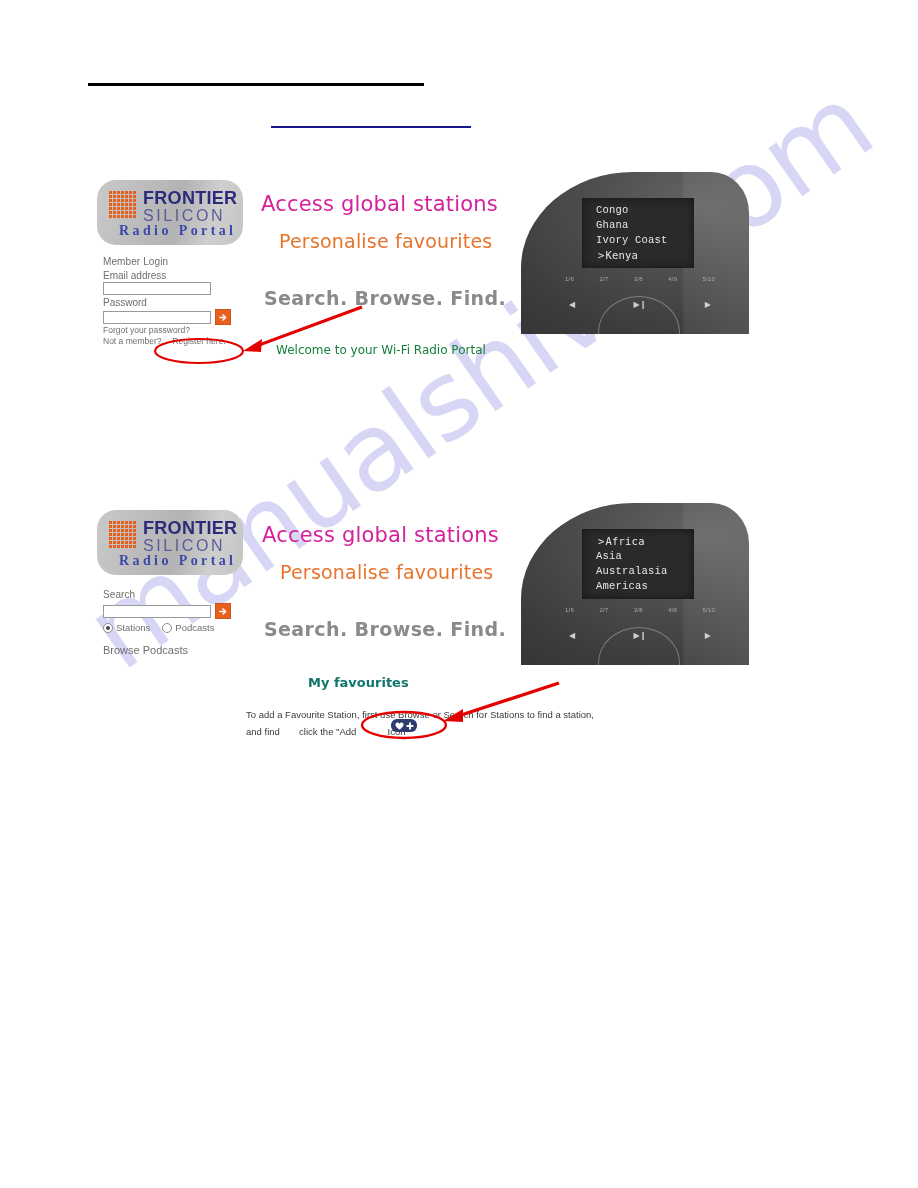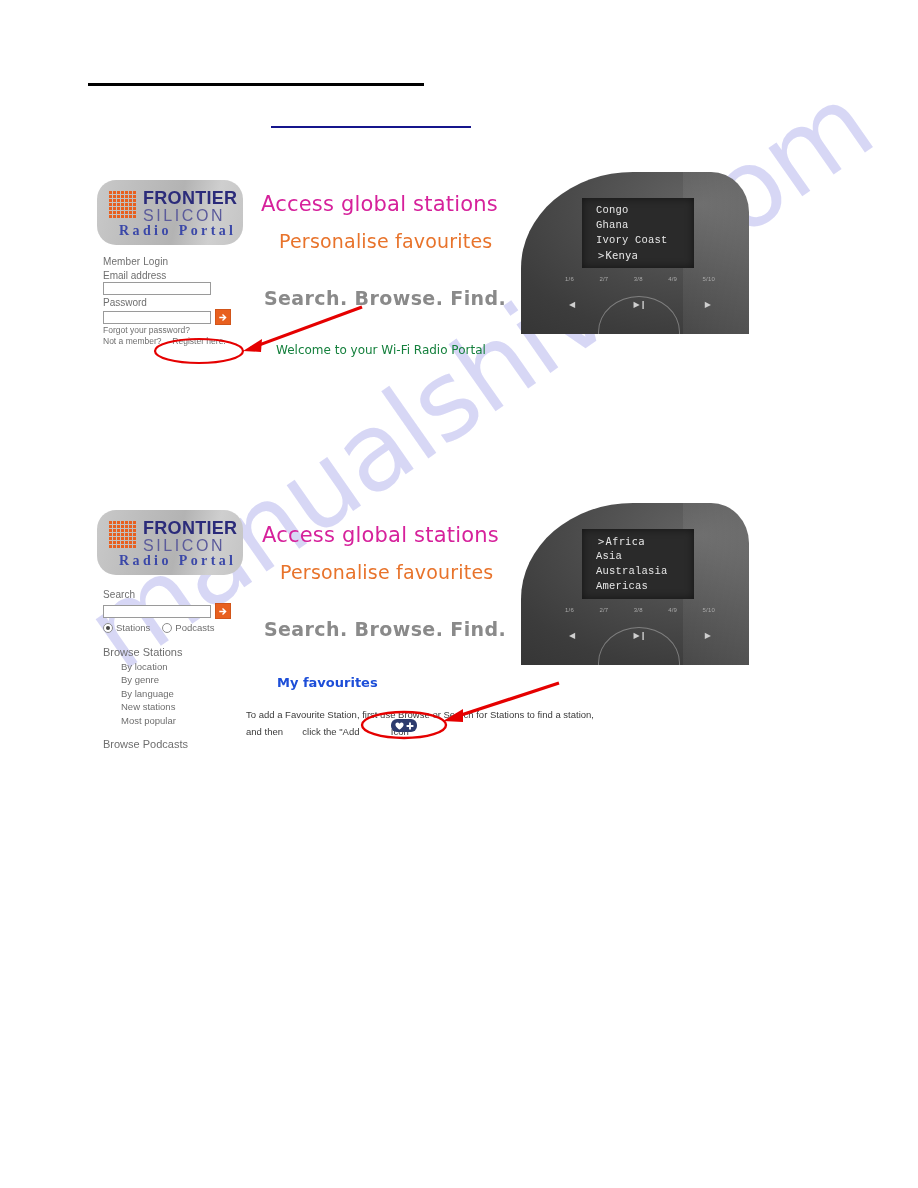--- a/index.html
+++ b/index.html
@@ -277,22 +277,23 @@
     font-size: 12px;
     font-weight: 400;
     color: #15803d;
     white-space: nowrap;
   }
   .section-heading {
     position: absolute;
     font-family: "DejaVu Sans", sans-serif;
     font-size: 13px;
     font-weight: 700;
-    color: #1d4ed8;
-    white-space: nowrap;
+    color: #0f766e;
+    white-space: nowrap;
+    margin-left: 31px;
   }
   .body-line {
     position: absolute;
     font-family: "Liberation Sans", sans-serif;
     font-size: 9.5px;
     color: #3a3a3a;
     white-space: nowrap;
   }
 
   
@@ -609,43 +610,35 @@
         </div>
 
         <div class="radio-row">
           <span class="radio-dot checked"></span>
           <span>Stations</span>
           <span class="sep"></span>
           <span class="radio-dot"></span>
           <span>Podcasts</span>
         </div>
 
-        <div class="nav-group">
-          <div class="nav-top">Browse Stations</div>
-          <div class="nav-sub">By location</div>
-          <div class="nav-sub">By genre</div>
-          <div class="nav-sub">By language</div>
-          <div class="nav-sub">New stations</div>
-          <div class="nav-sub">Most popular</div>
-        </div>
 
         <div class="nav-group" style="margin-top:10px;">
           <div class="nav-top">Browse Podcasts</div>
         </div>
       </div>
     </div>
 
     <div class="slogan-pink" style="left:262px;top:523px;">Access global stations</div>
     <div class="slogan-orange" style="left:280px;top:561px;">Personalise favourites</div>
     <div class="slogan-grey" style="left:264px;top:618px;">Search. Browse. Find.</div>
 
     <div class="section-heading" style="left:277px;top:675px;">My favourites</div>
     <div class="body-line" style="left:246px;top:709px;">To add a Favourite Station, first use Browse or Search for Stations to find a station,</div>
     <div class="body-line" style="left:246px;top:726px;">
-      <span>and then</span>
+      <span>and find</span>
       <span style="display:inline-block;width:14px"></span>
       <span>click the "Add</span>
       <span style="display:inline-block;width:26px"></span>
       <span>Icon</span>
     </div>
 
     <div class="fav-badge" style="left:391px;top:719px;">
       <svg width="9" height="8" viewBox="0 0 10 9">
         <path d="M5 8.4 C5 8.4 0.4 5.6 0.4 3 C0.4 1.5 1.5 0.5 2.7 0.5 C3.7 0.5 4.6 1.2 5 1.9 C5.4 1.2 6.3 0.5 7.3 0.5 C8.5 0.5 9.6 1.5 9.6 3 C9.6 5.6 5 8.4 5 8.4 Z" fill="#ffffff"></path>
       </svg>

